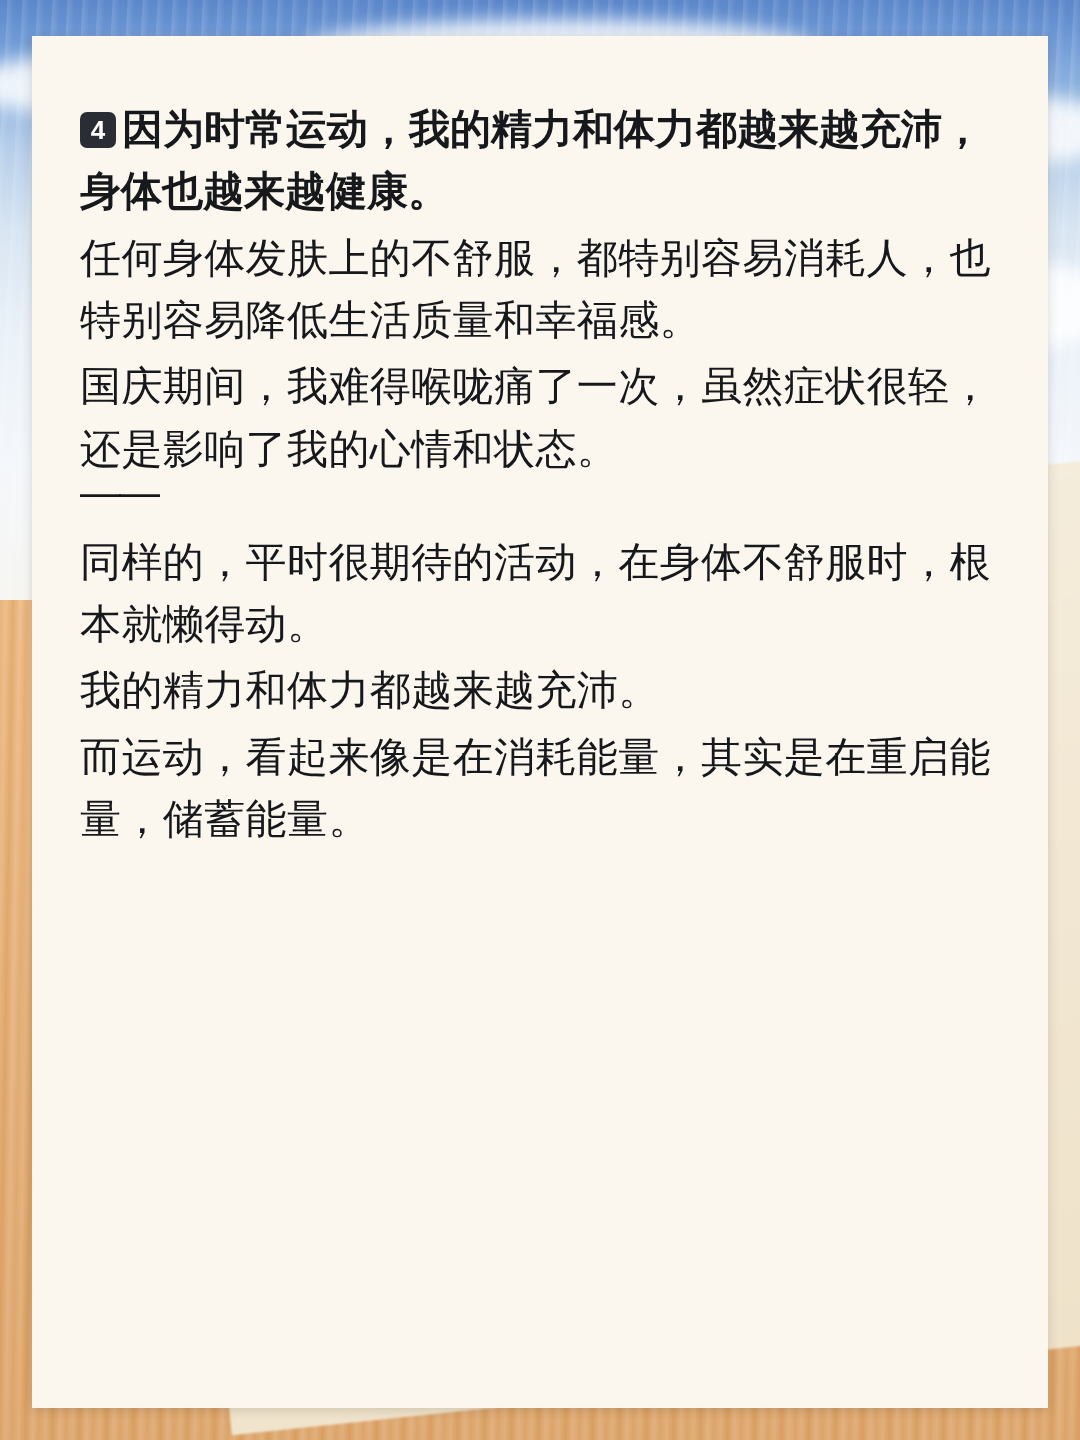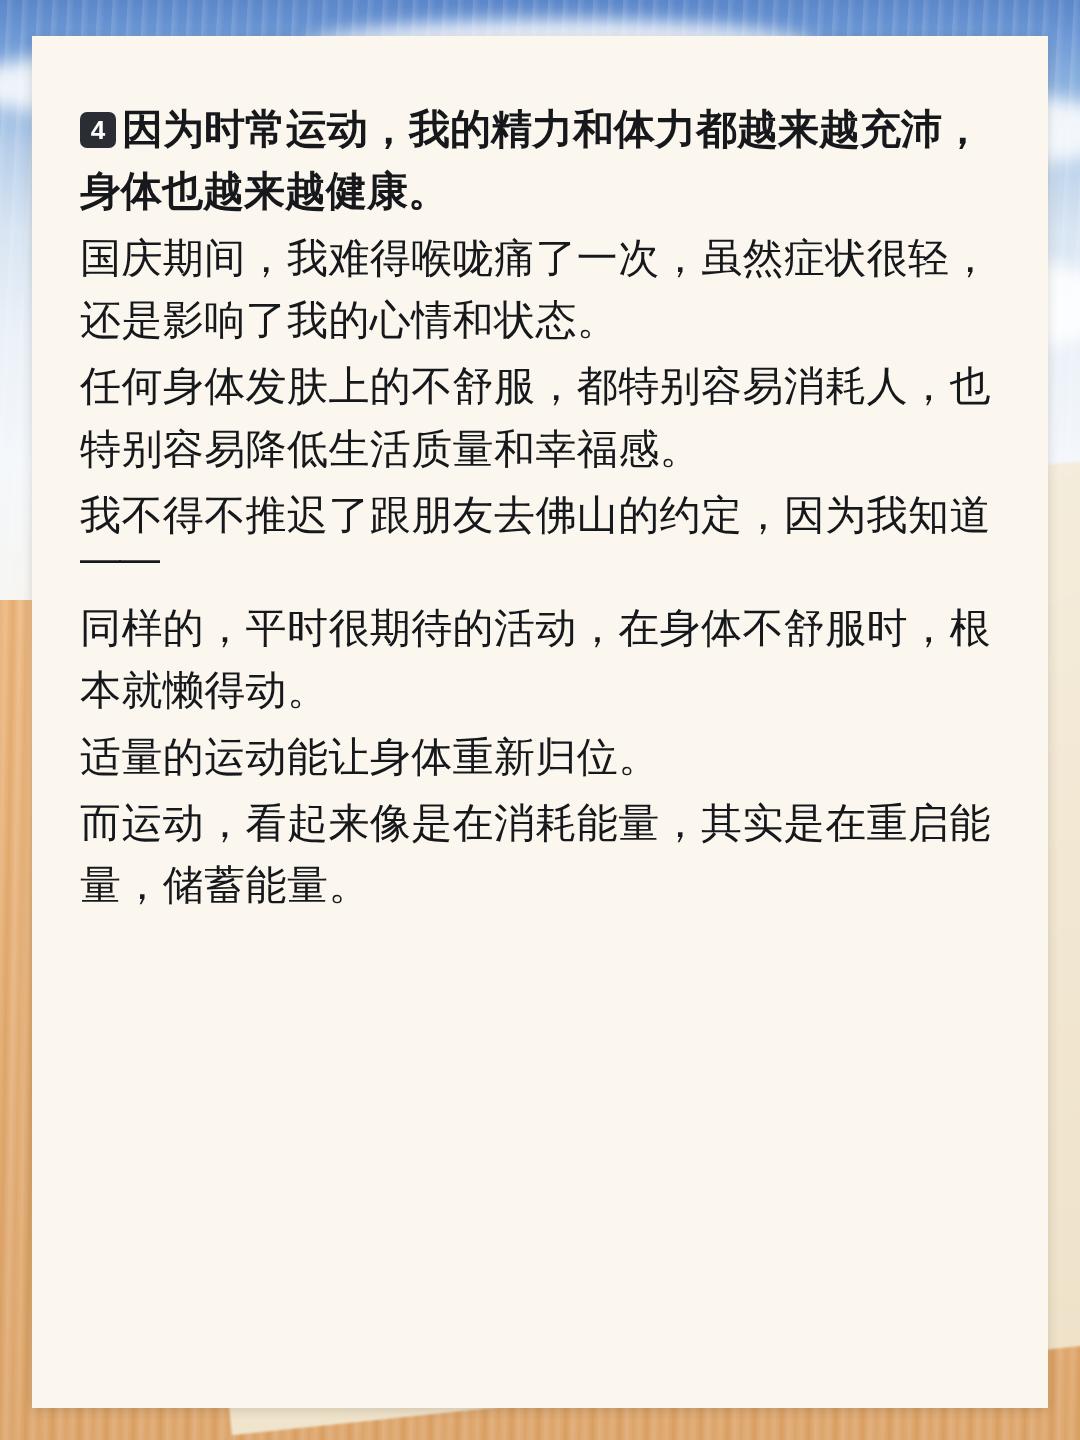--- a/index.html
+++ b/index.html
@@ -195,32 +195,31 @@
     <div class="body"></div>
     <div class="belly"></div>
     <div class="foot"></div>
   </div>
 
   <div class="card">
     <div class="card-inner">
 
       <p class="para bold headline"><span class="num-badge">4</span><span>因为时常运动，我的精力和体力都越来越充沛，身体也越来越健康。</span></p>
 
+      <p class="para">任何身体发肤上的不舒服，都特别容易消耗人，也特别容易降低生活质量和幸福感。</p>
+
       <p class="para">国庆期间，我难得喉咙痛了一次，虽然症状很轻，还是影响了我的心情和状态。</p>
 
-      <p class="para">任何身体发肤上的不舒服，都特别容易消耗人，也特别容易降低生活质量和幸福感。</p>
-
-      <p class="para">我不得不推迟了跟朋友去佛山的约定，因为我知道</p>
 
       <p class="dash-line">——</p>
 
 
       <p class="para">同样的，平时很期待的活动，在身体不舒服时，根本就懒得动。</p>
 
-      <p class="para">适量的运动能让身体重新归位。</p>
+      <p class="para">我的精力和体力都越来越充沛。</p>
 
       <p class="para">而运动，看起来像是在消耗能量，其实是在重启能量，储蓄能量。</p>
 
 
     </div>
   </div>
 
 </div>
 
 </body></html>

